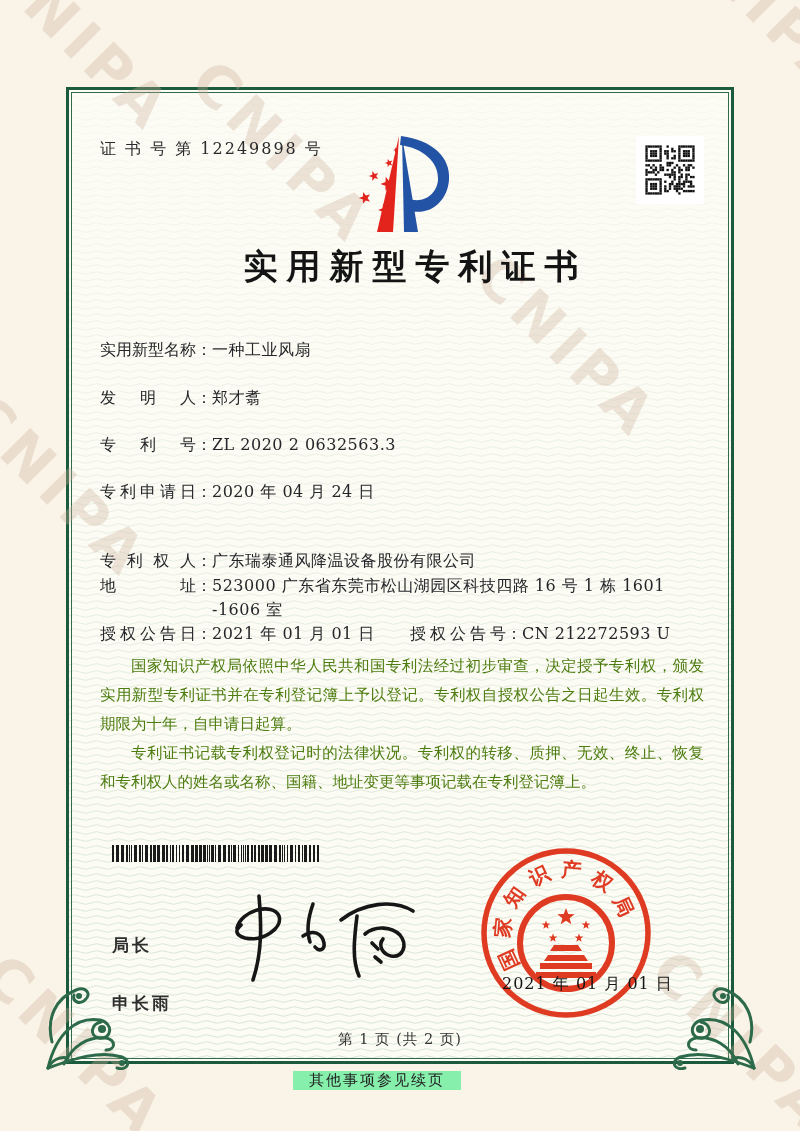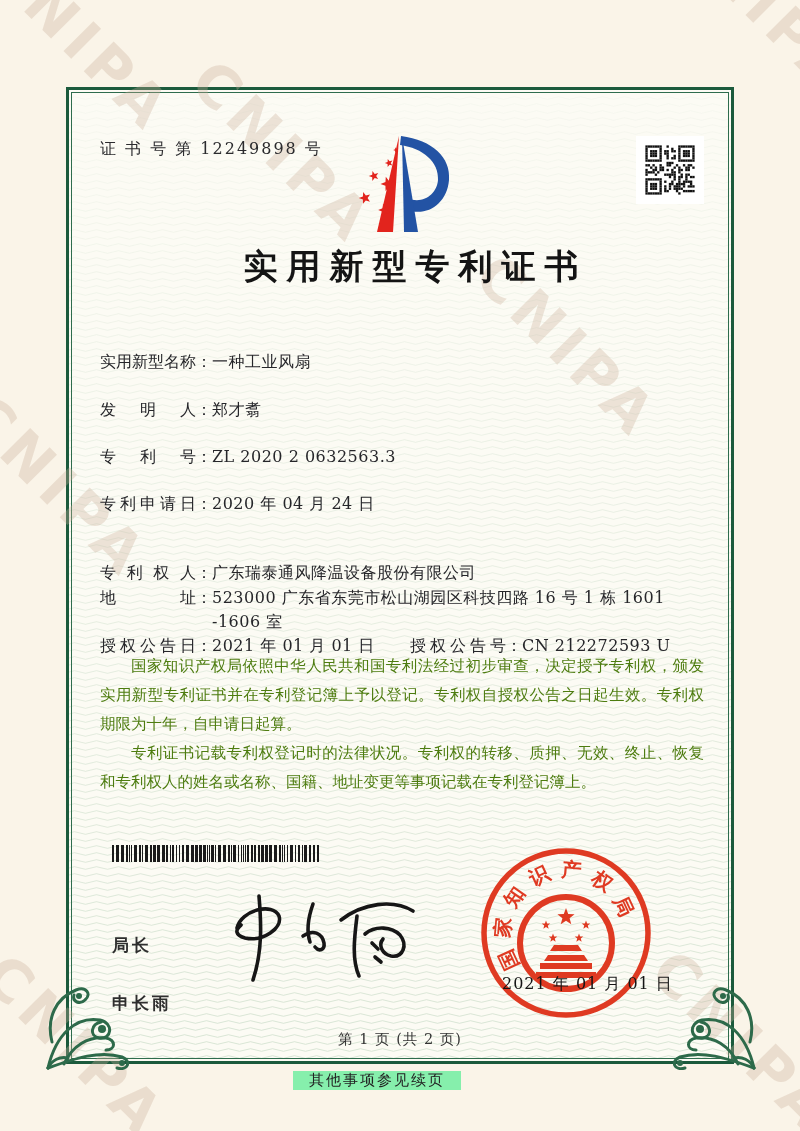--- a/index.html
+++ b/index.html
@@ -38,21 +38,21 @@
     position:absolute;left:100px;top:139px;
     font-size:16px;letter-spacing:2px;color:#2b2b2e;
   }
   .qr{position:absolute;left:636px;top:136px;width:68px;height:68px;background:#fff;}
   .logo{position:absolute;left:341px;top:128px;width:122px;height:108px;}
   .title{
     position:absolute;left:0;top:244px;width:100%;
     text-align:center;font-size:34px;font-weight:bold;
     letter-spacing:9px;color:#141414;text-indent:9px;margin-left:11px;
   }
-  .frow{position:absolute;left:100px;width:606px;font-size:16px;line-height:24px;margin-top:12px;}
+  .frow{position:absolute;left:100px;width:606px;font-size:16px;line-height:24px;}
   .flabel{display:inline-block;width:96px;text-align:justify;text-align-last:justify;vertical-align:top;}
   .fcolon{display:inline-block;vertical-align:top;}
   .fvalue{display:inline-block;vertical-align:top;letter-spacing:0.5px;}
   .fvalue.addr{width:455px;word-break:break-all;}
   .grant-right{position:absolute;left:310px;top:0;}
   .paras{
     position:absolute;left:100px;top:652px;width:604px;
     font-size:15.5px;line-height:29px;text-align:justify;color:#4d7c0f;
   }
   .paras p{margin:0;text-indent:2em;}

